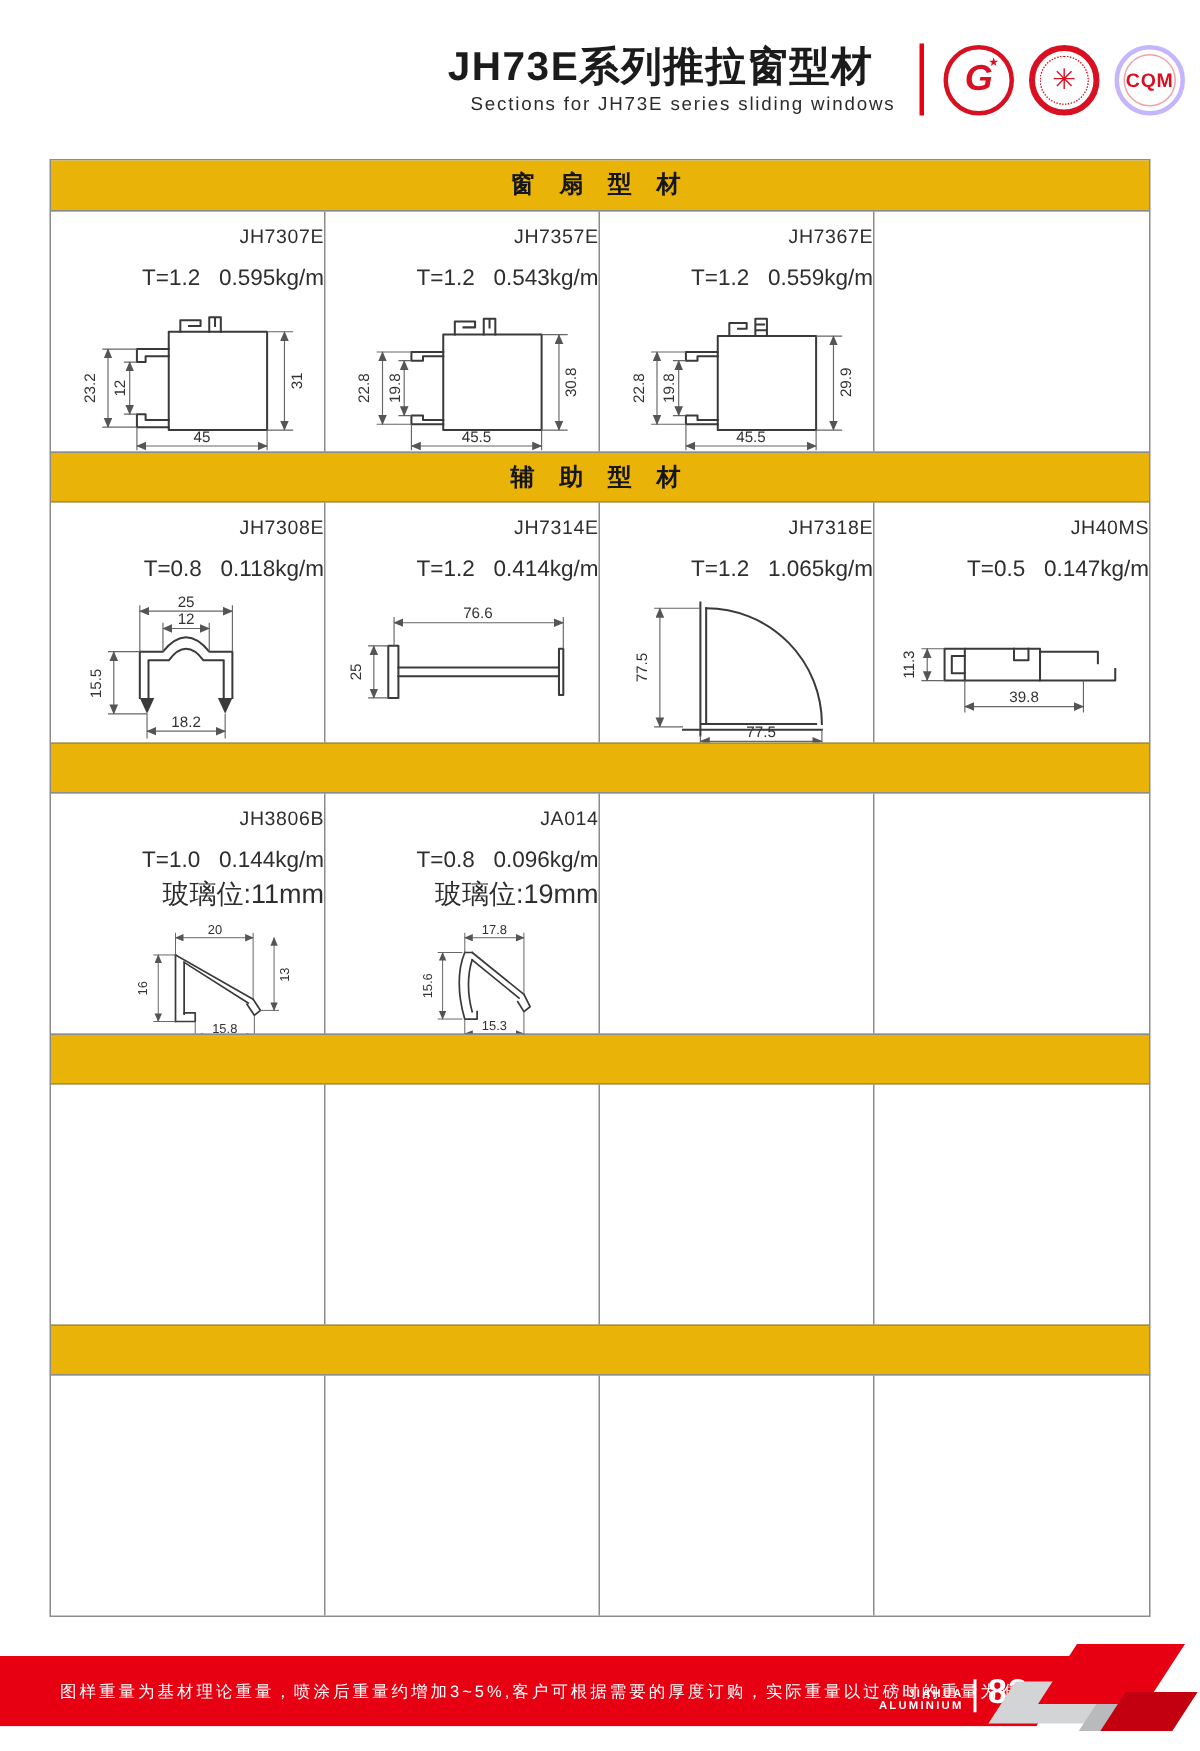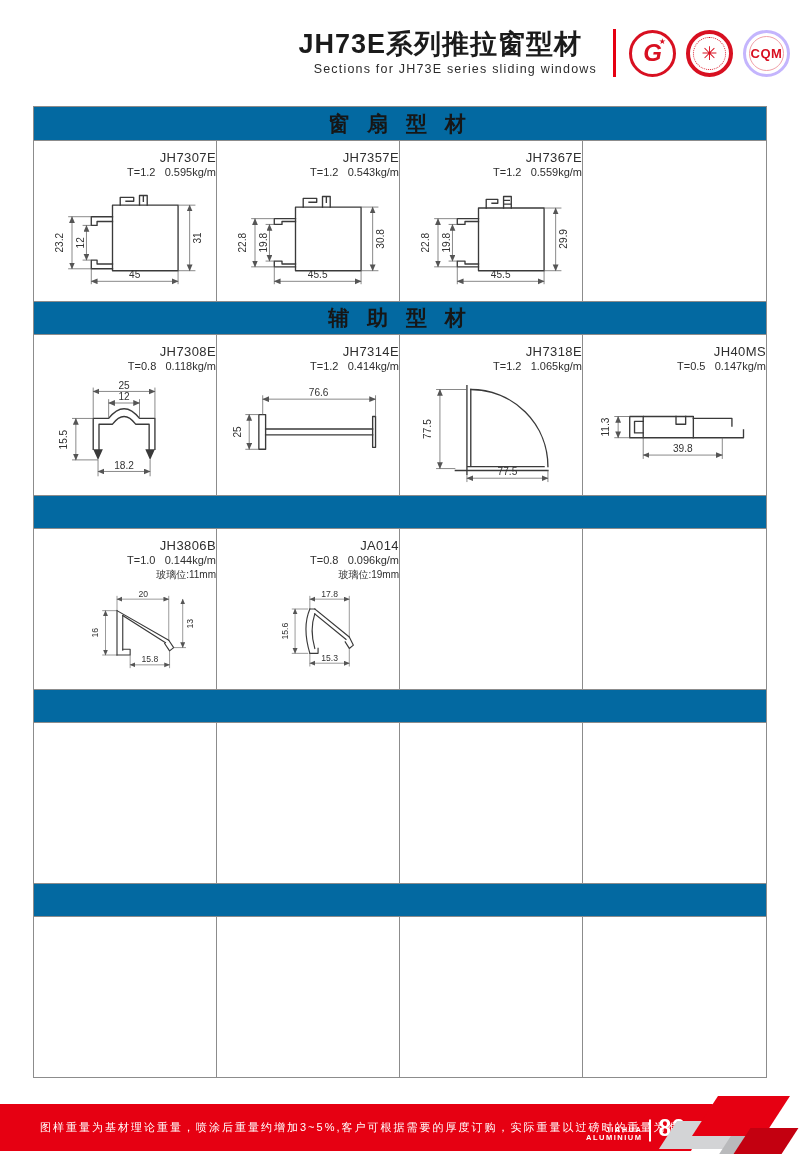--- a/index.html
+++ b/index.html
@@ -25,31 +25,31 @@
   .logo-seal { border:4px solid #d81021; }
   .logo-seal::before { content:""; position:absolute; inset:3px; border:1px dotted #d81021; border-radius:50%; }
   .logo-seal .snow { font-size:19px; color:#d81021; line-height:1; }
   .logo-cqm { border:3px solid #c4b5fd; }
   .logo-cqm::before { content:""; position:absolute; inset:3px; border:1px solid #f0a0a8; border-radius:50%; }
   .logo-cqm .cqm { font-weight:bold; font-size:13px; color:#d81021; letter-spacing:0.5px; }
 
   
   .catalog { position:absolute; left:33px; top:106px; width:734px;
              border:1px solid #8c8c8c; box-sizing:border-box; background:#fff; }
-  .band { height:34px; box-sizing:border-box; background:#0369a1;
+  .band { height:34px; box-sizing:border-box; background:#eab308;
           border-top:1px solid #8c8c8c; border-bottom:1px solid #8c8c8c;
           display:flex; align-items:center; justify-content:center;
-          font-size:21px; font-weight:bold; color:#161616; letter-spacing:6px; }
+          font-size:16px; font-weight:bold; color:#161616; letter-spacing:6px; }
   .band:first-child { border-top:none; }
   .trow { display:grid; grid-template-columns:repeat(4,1fr); height:160px; }
   .cell { border-right:1px solid #8c8c8c; box-sizing:border-box; text-align:right; padding-top:9px; overflow:hidden; }
   .cell:last-child { border-right:none; }
   .p-name { font-size:13px; color:#2e2e2e; letter-spacing:0.4px; }
-  .p-spec { font-size:11px; color:#2e2e2e; white-space:pre; margin-top:1px; }
-  .p-glass { font-size:10px; color:#2e2e2e; margin-top:2px; }
+  .p-spec { font-size:15px; color:#2e2e2e; white-space:pre; margin-top:12px; }
+  .p-glass { font-size:18px; color:#2e2e2e; margin-top:2px; }
   svg.draw { margin-top:4px; }
   svg .p  { fill:none; stroke:#3a3a3a; stroke-width:1.4; stroke-linejoin:round; stroke-linecap:square; }
   svg .pf { fill:#3a3a3a; stroke:none; }
   svg .d  { stroke:#666; stroke-width:0.8; fill:none; }
   svg .t  { font-family:"Liberation Sans",sans-serif; font-size:10.5px; fill:#333; }
 
   
   .foot-band { position:absolute; left:0; top:1104px; width:715px; height:47px; background:#e60012;
                clip-path:polygon(0 0, 713px 0, 691px 100%, 0 100%); color:#fff; }
   .foot-note { position:absolute; left:40px; top:0; height:47px; display:flex; align-items:center;

